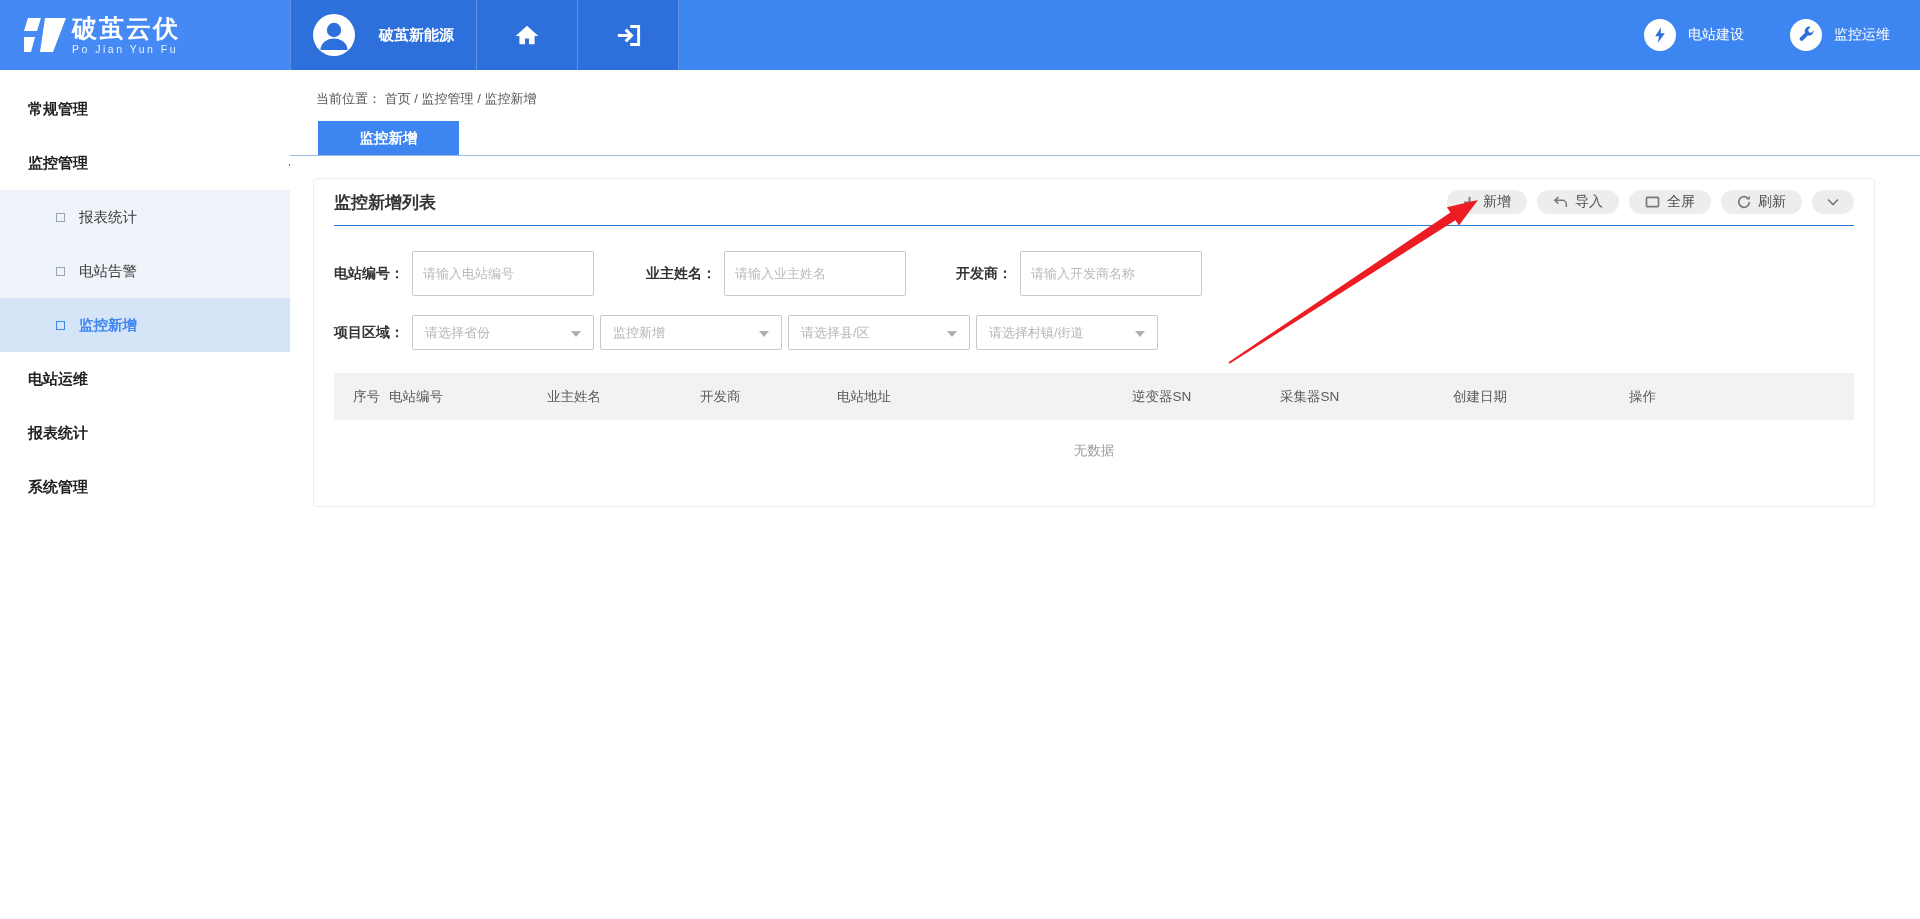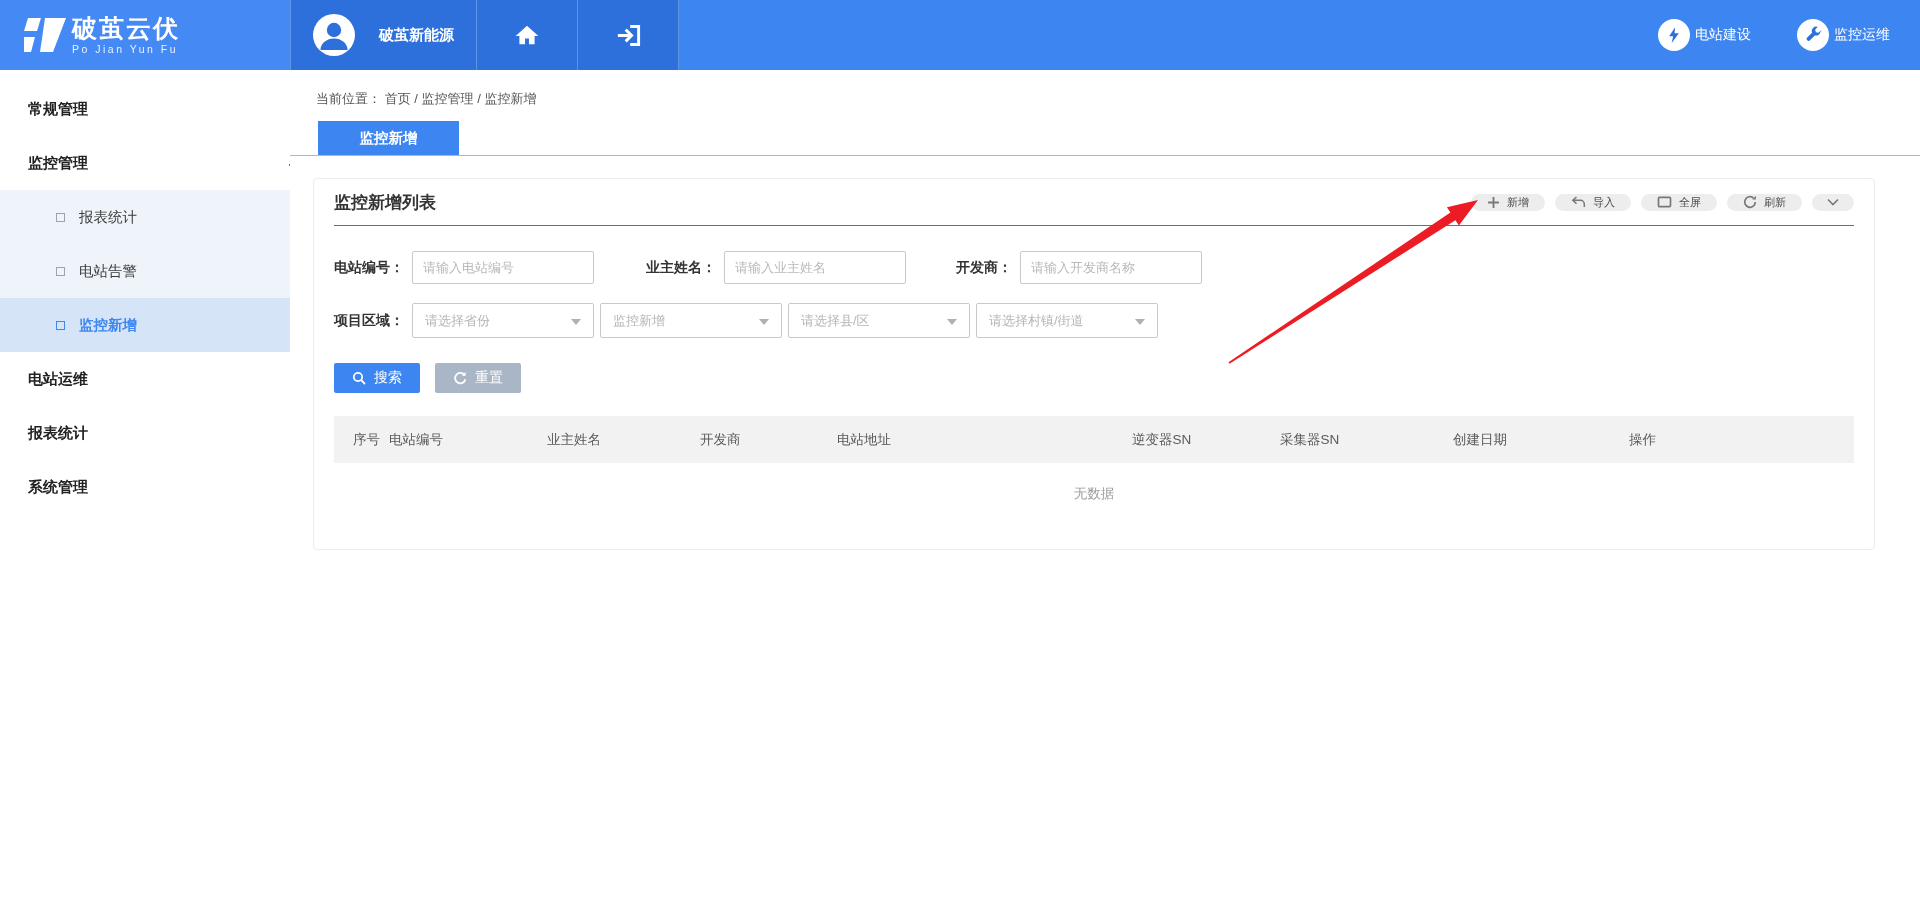--- a/index.html
+++ b/index.html
@@ -11,21 +11,21 @@
   .logo-mark { width:46px; height:38px; }
   .logo-text .cn { color:#fff; font-size:25px; font-weight:bold; letter-spacing:2px; line-height:1.1; }
   .logo-text .en { color:#eaf2ff; font-size:10.5px; letter-spacing:2.5px; }
   .hdr-tile { background:#2d6fdb; display:flex; align-items:center; justify-content:center; border-right:1px solid rgba(255,255,255,0.25); }
   .hdr-tile.user { padding:0 22px; gap:24px; border-left:1px solid rgba(255,255,255,0.25); }
   .hdr-tile.sq { width:101px; }
   .avatar { width:42px; height:42px; border-radius:50%; background:#fff; position:relative; overflow:hidden; flex:0 0 auto; }
   .avatar svg { position:absolute; left:0; top:0; }
   .hdr-user-name { color:#fff; font-size:15px; font-weight:bold; }
   .hdr-right { margin-left:auto; display:flex; align-items:center; gap:46px; padding-right:30px; }
-  .hdr-chip { display:flex; align-items:center; gap:5px; cursor:pointer; }
+  .hdr-chip { display:flex; align-items:center; gap:12px; cursor:pointer; }
   .hdr-chip .circ { width:32px; height:32px; border-radius:50%; background:#fff; display:flex; align-items:center; justify-content:center; }
   .hdr-chip .lbl { color:#fff; font-size:14px; }
 
   
   .sidebar { position:absolute; left:0; top:70px; width:330px; bottom:0; background:#fff; border-right:1px solid #f0f0f0; padding-top:12px; }
   .side-group { height:54px; display:flex; align-items:center; padding:0 28px; cursor:pointer; }
   .side-group .g-label { font-size:15px; font-weight:bold; color:#222; }
   .chev { margin-left:auto; width:9px; height:9px; border-right:2px solid #444; border-bottom:2px solid #444; }
   .chev.down { transform:rotate(45deg) translateY(-2px); }
   .chev.up { transform:rotate(-135deg) translateY(-2px); }
@@ -41,28 +41,28 @@
   .main { margin-left:290px; height:849px; background:#fff; position:relative; }
   .breadcrumb { padding:20px 0 0 26px; font-size:13px; color:#555; }
   .breadcrumb span { cursor:default; }
   .tab-row { margin-top:13px; border-bottom:1px solid #9db9e4; padding-left:28px; display:flex; }
   .tab { height:34px; min-width:141px; background:#3d86f2; color:#fff; font-size:14.5px; font-weight:bold; display:flex; align-items:center; justify-content:center; cursor:pointer; }
 
   .panel { margin:22px 45px 0 23px; background:#fff; border:1px solid #ececec; border-radius:4px; padding:0 20px 46px 20px; }
   .panel-head { height:47px; display:flex; align-items:center; border-bottom:1px solid #2e7bd9; }
   .panel-title { font-size:17px; font-weight:bold; color:#333; }
   .toolbar { margin-left:auto; display:flex; align-items:center; gap:10px; }
-  .tbtn { height:17px; padding:0 16px; border-radius:15px; background:#ededed; border:none; display:flex; align-items:center; gap:7px; font-size:11px; color:#4d4d4d; cursor:pointer; font-family:inherit; }
+  .tbtn { height:24px; padding:0 16px; border-radius:15px; background:#ededed; border:none; display:flex; align-items:center; gap:7px; font-size:14px; color:#4d4d4d; cursor:pointer; font-family:inherit; }
   .tbtn.iconly { padding:0 15px; }
 
   .filters { padding-top:25px; }
   .frow { display:flex; align-items:center; }
   .frow + .frow { margin-top:19px; }
   .flabel { font-size:14px; font-weight:bold; color:#333; }
-  .tinput { width:182px; height:33px; border:1px solid #c9c9c9; border-radius:2px; margin-left:8px; padding:8px 10px; font-size:13px; color:#333; font-family:inherit; outline:none; }
+  .tinput { width:182px; height:45px; border:1px solid #c9c9c9; border-radius:2px; margin-left:8px; padding:8px 10px; font-size:13px; color:#333; font-family:inherit; outline:none; }
   .tinput::placeholder { color:#b9b9b9; }
   .gap1 { width:52px; } .gap2 { width:50px; }
   .selbox { width:182px; height:35px; border:1px solid #c9c9c9; border-radius:2px; margin-left:8px; display:flex; align-items:center; padding:0 12px; cursor:pointer; position:relative; background:#fff; }
   .selbox + .selbox { margin-left:6px; }
   .selbox .ph { font-size:13px; color:#b5b5b5; }
   .caret { position:absolute; right:12px; top:15px; width:0; height:0; border-left:5px solid transparent; border-right:5px solid transparent; border-top:6px solid #b0b0b0; }
 
   .actions { margin-top:25px; display:flex; gap:15px; }
   .abtn { height:30px; padding:0 18px; border:none; border-radius:2px; display:flex; align-items:center; gap:8px; font-size:14px; color:#fff; cursor:pointer; font-family:inherit; }
   .abtn.search { background:#3d86f2; }
@@ -247,36 +247,20 @@
           <span class="ph">请选择县/区</span>
           <span class="caret"></span>
         </div>
         <div class="selbox">
           <span class="ph">请选择村镇/街道</span>
           <span class="caret"></span>
         </div>
       </div>
     </div>
 
-    <div class="actions">
-      <button class="abtn search">
-        <svg width="14" height="14" viewBox="0 0 14 14">
-            <circle cx="6" cy="6" r="4.2" stroke="#fff" stroke-width="1.8" fill="none"></circle>
-            <path d="M9.2 9.2 L13 13" stroke="#fff" stroke-width="1.8"></path>
-          </svg>
-        <span>搜索</span>
-      </button>
-      <button class="abtn reset">
-        <svg width="14" height="14" viewBox="0 0 14 14">
-            <path d="M11.6 4.2 A5.2 5.2 0 1 0 12.4 8.3" stroke="#fff" stroke-width="1.8" fill="none"></path>
-            <path d="M12.6 1 v3.8 h-3.8 z" fill="#fff"></path>
-          </svg>
-        <span>重置</span>
-      </button>
-    </div>
 
     <div class="table-head">
       <span class="th" style="width:36px">序号</span>
       <span class="th" style="width:158px">电站编号</span>
       <span class="th" style="width:153px">业主姓名</span>
       <span class="th" style="width:137px">开发商</span>
       <span class="th" style="width:295px">电站地址</span>
       <span class="th" style="width:148px">逆变器SN</span>
       <span class="th" style="width:173px">采集器SN</span>
       <span class="th" style="width:176px">创建日期</span>

